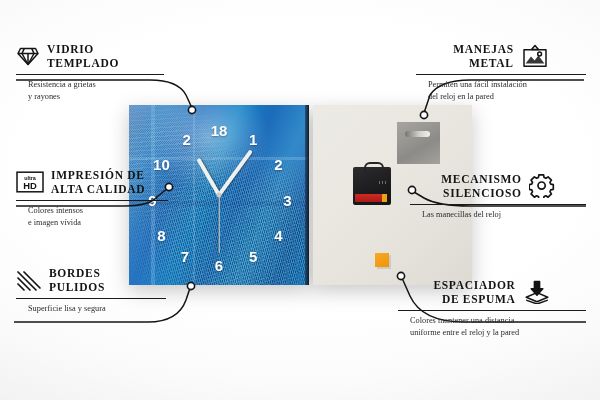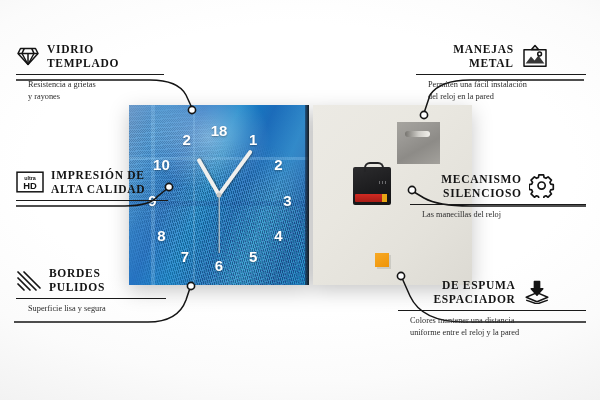--- a/index.html
+++ b/index.html
@@ -217,20 +217,24 @@
         <rect x="1" y="1.2" width="26" height="19.6" fill="none" stroke="#141414" stroke-width="1.5"></rect>
         <text x="14" y="9.4" font-family="Liberation Sans, sans-serif" font-size="5.4" font-weight="700" text-anchor="middle" fill="#141414">ultra</text>
         <text x="14" y="18.2" font-family="Liberation Sans, sans-serif" font-size="9.4" font-weight="700" text-anchor="middle" fill="#141414">HD</text>
       </svg>
       <div class="c-title">
         <div>IMPRESIÓN DE</div>
         <div>ALTA CALIDAD</div>
       </div>
     </div>
     <div class="c-rule"></div>
+    <div class="c-desc">
+      <div>Colores intensos</div>
+      <div>e imagen vívida</div>
+    </div>
   </div>
 
   <div class="callout left" style="left:16px;top:266px;width:150px;">
     <div class="c-head">
       <svg class="ico" width="26" height="22" viewBox="0 0 26 22">
         <g stroke="#141414" stroke-width="1.7" stroke-linecap="round">
           <path d="M2,3 L20,21"></path>
             <path d="M2,9 L14,21"></path>
             <path d="M2,15 L8,21"></path>
             <path d="M8,3 L24,19"></path>
@@ -284,22 +288,22 @@
     </div>
     <div class="c-rule"></div>
     <div class="c-desc">
       <div>Las manecillas del reloj</div>
     </div>
   </div>
 
   <div class="callout right" style="right:14px;top:278px;width:188px;">
     <div class="c-head">
       <div class="c-title">
+        <div>ESPACIADOR</div>
         <div>DE ESPUMA</div>
-        <div>ESPACIADOR</div>
       </div>
       <svg class="ico" width="28" height="24" viewBox="0 0 28 24">
         <g fill="none" stroke="#141414" stroke-width="1.5" stroke-linejoin="round">
           <path d="M11.4,1.5 h5.2 v7.2 h3.2 L14,15.2 L8.2,8.7 h3.2 Z" fill="#141414"></path>
           <path d="M14,12.6 L24.8,17.2 L14,21.8 L3.2,17.2 Z"></path>
           <path d="M3.2,20.1 L14,24 L24.8,20.1"></path>
         </g>
       </svg>
     </div>
     <div class="c-rule"></div>

